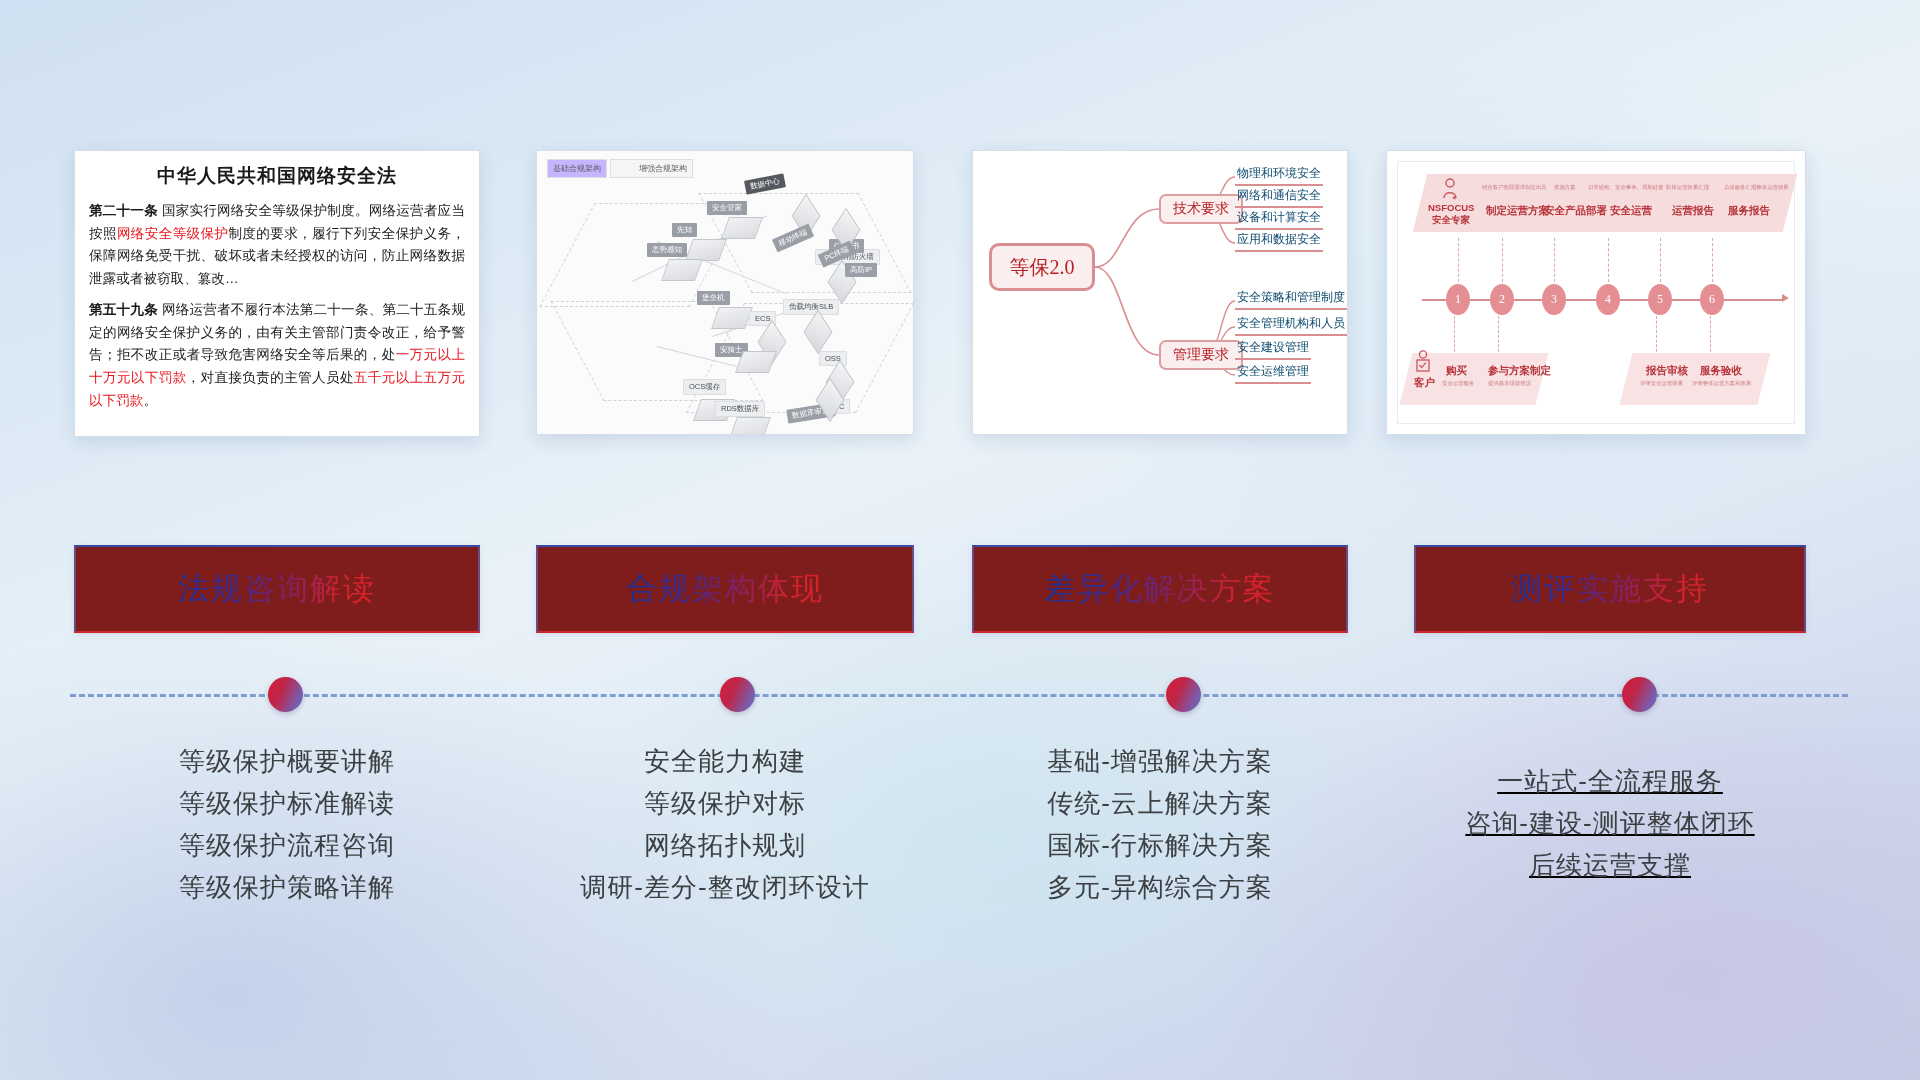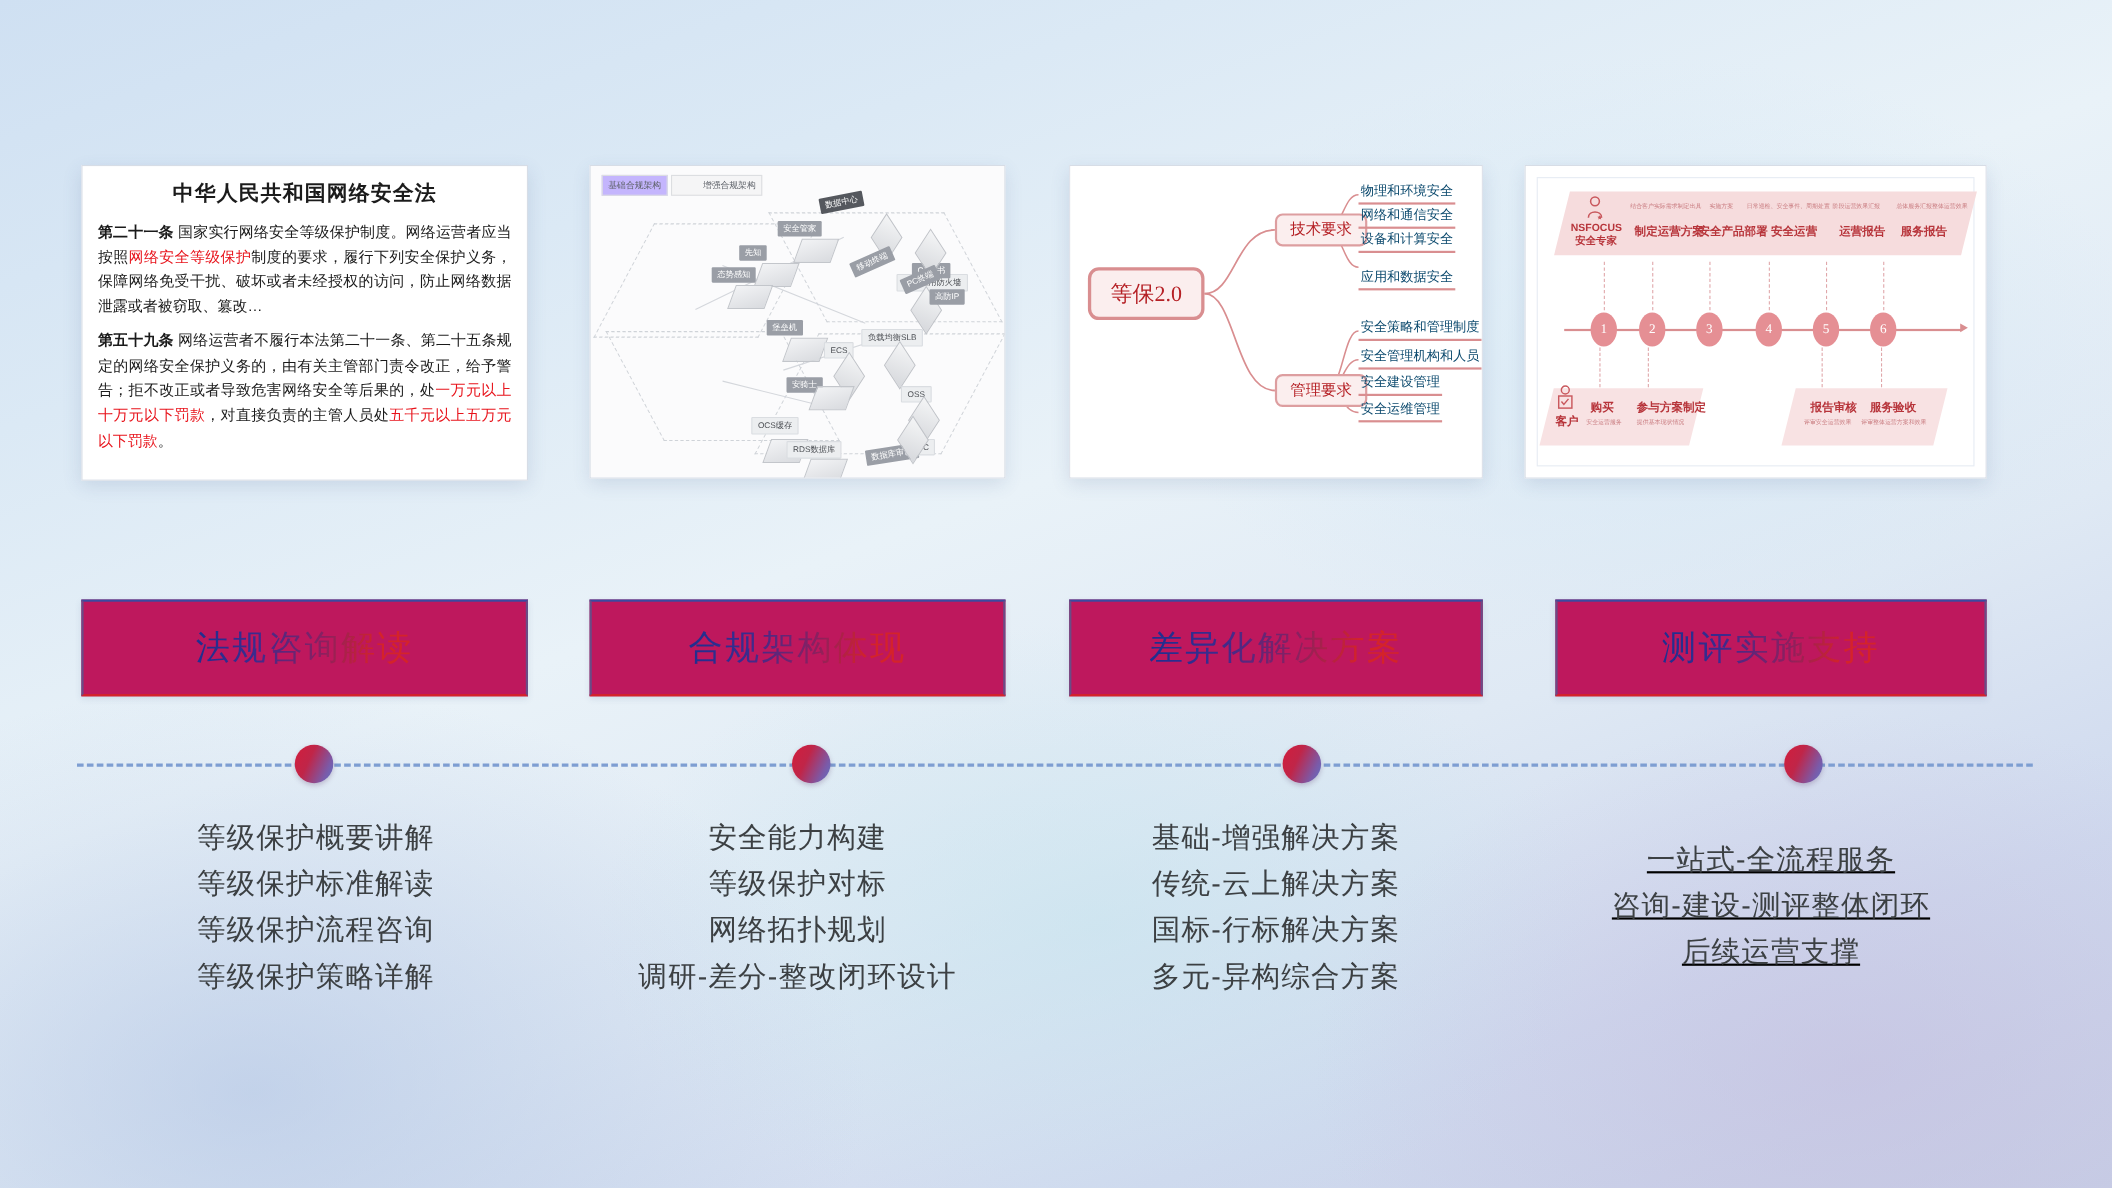--- a/index.html
+++ b/index.html
@@ -120,21 +120,21 @@
   }
   .nsf .dash { position: absolute; width: 1px; border-left: 1px dashed #e0a7aa; }
   .nsf .lbl { position: absolute; color: #b7343a; font-weight: bold; font-size: 10.5px; white-space: nowrap; }
   .nsf .sub { position: absolute; color: #c97c80; font-size: 5.4px; white-space: nowrap; }
   .nsf .icon { position: absolute; color: #c9585d; }
 
   
   .titles { position: absolute; top: 545px; left: 0; width: 1920px; height: 96px; }
   .title-box {
     position: absolute; top: 0; height: 88px;
-    background: #be185d;
+    background: #7f1d1d;
     border: 2px solid #d4232a;
     border-top-color: #3a4aa0;
     border-left-color: #6b4b86;
     border-right-color: #6b4b86;
     display: flex; align-items: center; justify-content: center;
     box-shadow: 0 2px 6px rgba(60,80,130,0.12);
   }
   .title-box span {
     font-size: 31px; font-weight: 500; letter-spacing: 2px;
     background: linear-gradient(100deg, #1d2f8f 0%, #3b2b8e 28%, #8a2060 58%, #d4232a 82%, #d4232a 100%);
@@ -273,21 +273,21 @@
           <circle cx="235" cy="58" r="3.4" stroke="#d98e90" stroke-width="1.2" fill="#fff"></circle>
           <circle cx="235" cy="204" r="3.4" stroke="#d98e90" stroke-width="1.2" fill="#fff"></circle>
         </svg>
 
         <div class="root">等保2.0</div>
 
         <div class="branch" style="left:186px; top:43px;">技术要求</div>
         <div class="leaf" style="left:262px; top:14px;">物理和环境安全</div>
         <div class="leaf" style="left:262px; top:36px;">网络和通信安全</div>
         <div class="leaf" style="left:262px; top:58px;">设备和计算安全</div>
-        <div class="leaf" style="left:262px; top:92px;text-align:center;">应用和数据安全</div>
+        <div class="leaf" style="left:262px; top:80px;text-align:center;">应用和数据安全</div>
 
         <div class="branch" style="left:186px; top:189px;">管理要求</div>
         <div class="leaf" style="left:262px; top:138px;">安全策略和管理制度</div>
         <div class="leaf" style="left:262px; top:164px;">安全管理机构和人员</div>
         <div class="leaf" style="left:262px; top:188px;">安全建设管理</div>
         <div class="leaf" style="left:262px; top:212px;">安全运维管理</div>
       </div>
     </div>
 
     <div class="card c4">

